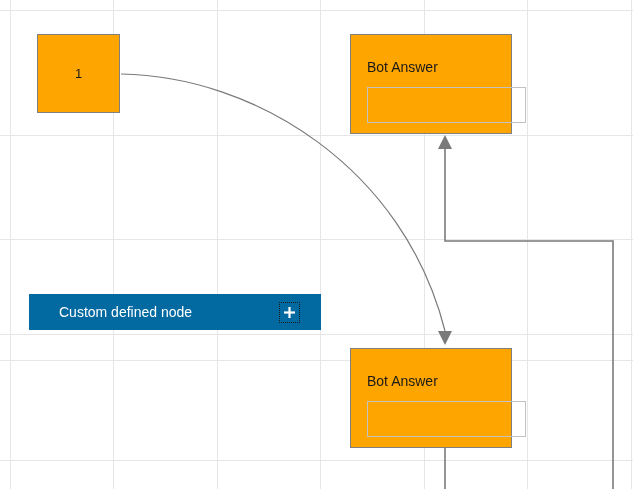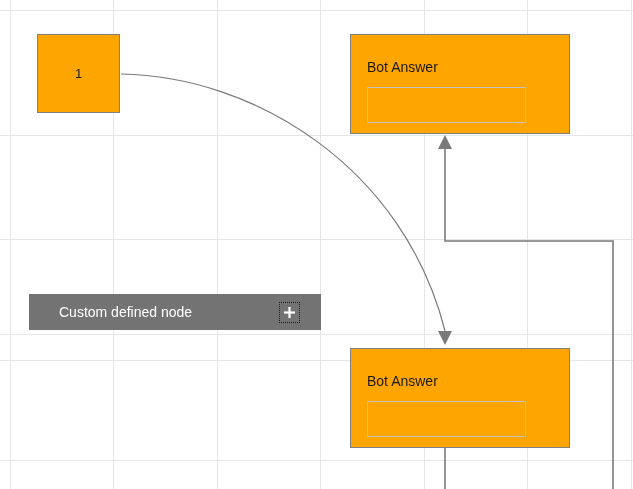--- a/index.html
+++ b/index.html
@@ -47,21 +47,21 @@
     display: flex;
     align-items: center;
     justify-content: center;
   }
   .node-square .node-index {
     font-size: 13px;
     color: #1a1a1a;
     line-height: 1;
   }
   .node-bot {
-    width: 220px;
+    width: 162px;
     height: 100px;
     padding: 0;
   }
   #node-bot-top  { left: 350px; top: 34px; }
   #node-bot-bottom { left: 350px; top: 348px; }
   .node-bot .node-title {
     position: absolute;
     left: 16px;
     top: 25px;
     font-size: 14px;
@@ -79,21 +79,21 @@
     border: 1px solid #c2c2c2;
     background: transparent;
   }
   
   #custom-node-bar {
     position: absolute;
     left: 29px;
     top: 294px;
     width: 292px;
     height: 36px;
-    background: #737373;
+    background: #0369a1;
     box-sizing: border-box;
     display: flex;
     align-items: center;
   }
   #custom-node-bar .bar-label {
     position: absolute;
     left: 30px;
     font-size: 14px;
     color: #ffffff;
     line-height: 1;

